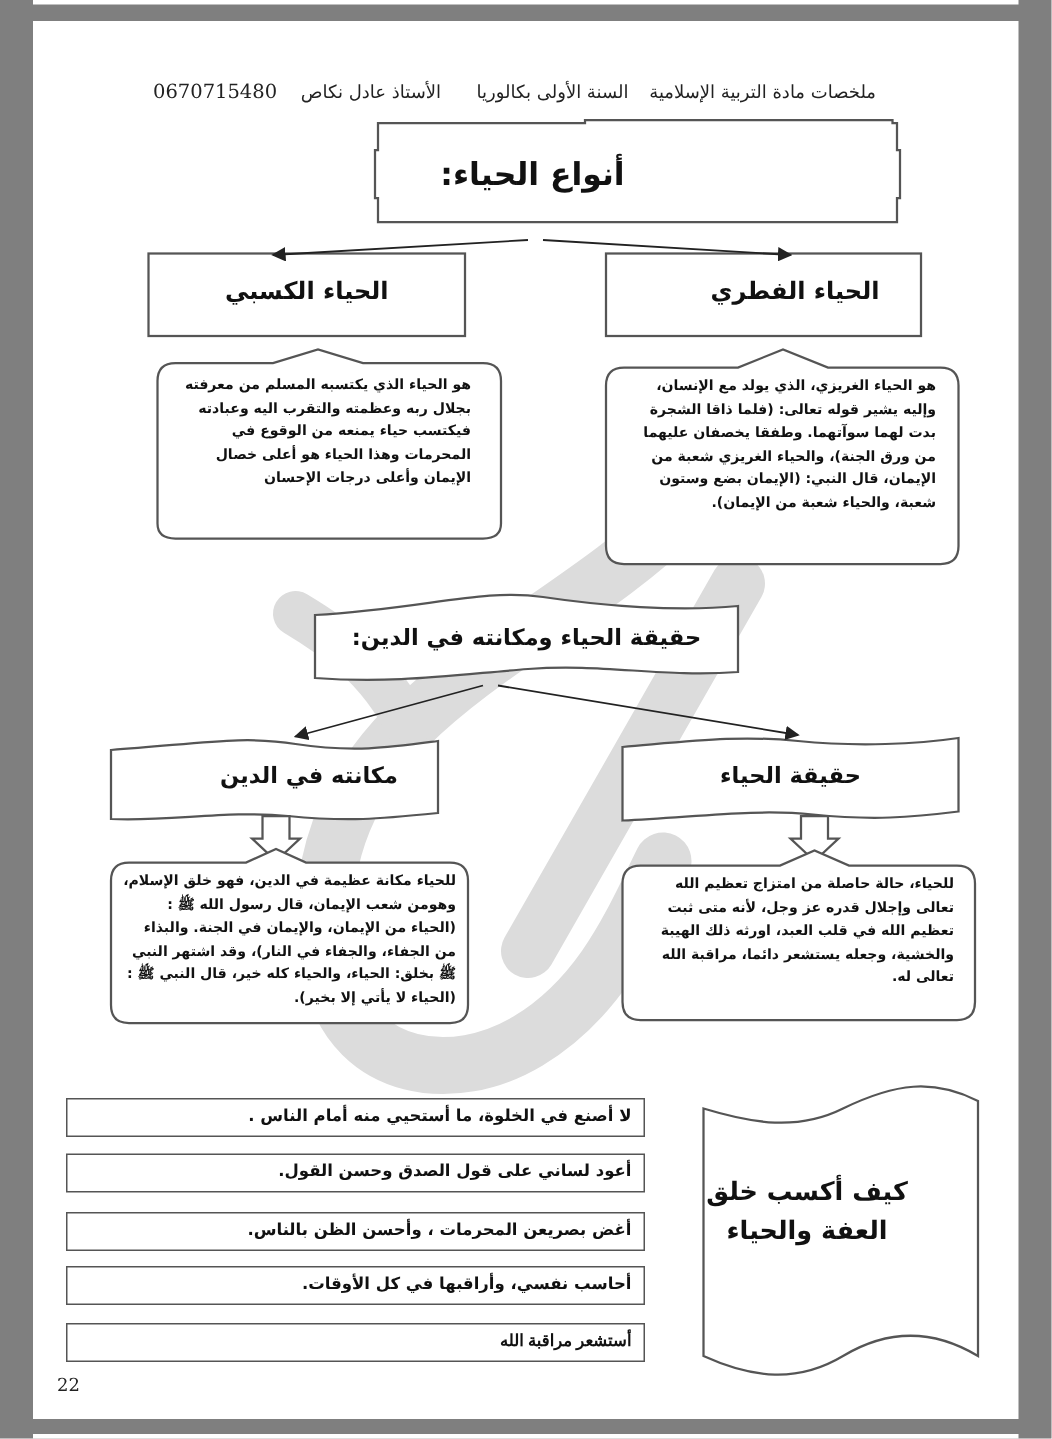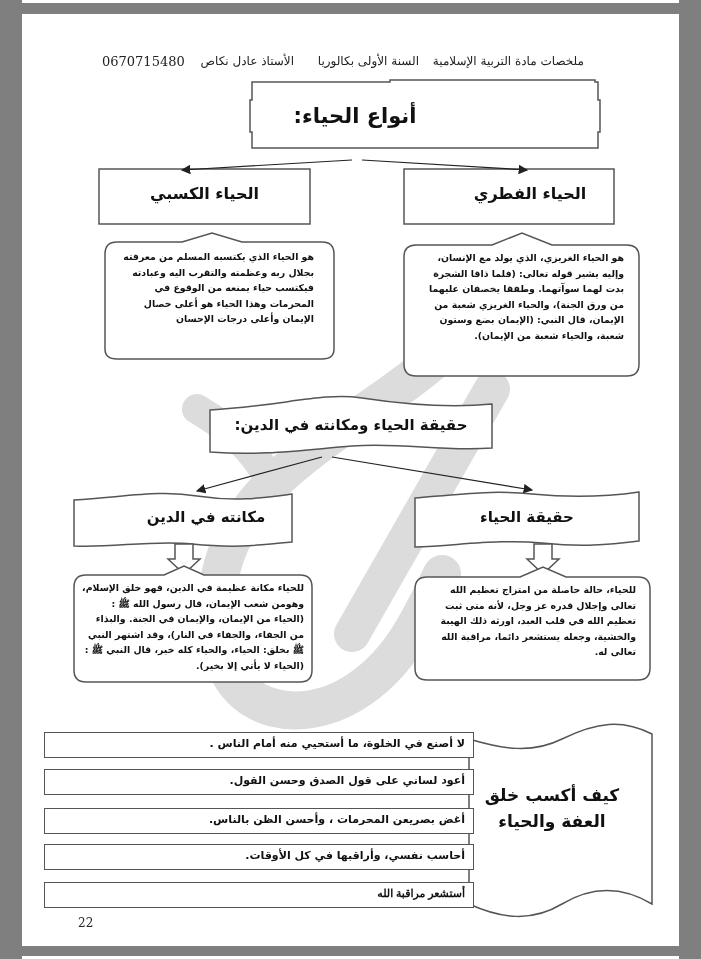--- a/index.html
+++ b/index.html
@@ -8,25 +8,25 @@
   .page-prev { position:absolute; left:22px; top:0; width:657px; height:3px; background:#fff; }
   .page { position:absolute; left:22px; top:14px; width:657px; height:932px; background:#fff; overflow:hidden; }
   .page-next { position:absolute; left:22px; top:956px; width:657px; height:3px; background:#fff; }
   .hdr { position:absolute; top:40px; font-size:12px; color:#222; white-space:nowrap;
          font-family:"DejaVu Serif", serif; direction:rtl; }
   .hdr.num { direction:ltr; font-size:13px; }
   svg.lines { position:absolute; left:0; top:0; }
   .lbl { position:absolute; direction:rtl; text-align:center; font-weight:bold; color:#111; white-space:nowrap; }
   .body-txt { position:absolute; direction:rtl; text-align:right; font-weight:bold; color:#111;
               font-size:9.4px; line-height:15.5px; }
-  .row-box { position:absolute; left:22px; width:430px; height:26px; border:1.5px solid #555;
+  .row-box { position:absolute; left:22px; width:386px; height:26px; border:1.5px solid #555;
              background:#fff; box-sizing:border-box; }
   .row-box span { position:absolute; right:8px; top:4px; direction:rtl; font-weight:bold; font-size:11px; color:#111; white-space:nowrap; }
   .watermark { position:absolute; left:0; top:0; pointer-events:none; }
-  .pgnum { position:absolute; left:16px; top:902px; font-size:12px; font-family:"DejaVu Serif", serif; color:#222;margin-left:40px; }
+  .pgnum { position:absolute; left:16px; top:902px; font-size:12px; font-family:"DejaVu Serif", serif; color:#222; }
 </style>
 </head>
 <body>
 
 <div class="page-prev"></div>
 
 <div class="page">
 
   <svg class="watermark" width="657" height="932">
     <path d="M430,330 C380,380 300,420 250,470 C200,520 185,580 200,640 C215,700 280,710 330,680 C380,650 400,600 420,560" fill="none" stroke="#dcdcdc" stroke-width="38" stroke-linecap="round"></path>
@@ -81,21 +81,21 @@
   <div class="lbl" style="left:382px; top:170px; width:252px; font-size:16px;">الحياء الفطري</div>
   <div class="body-txt" style="left:92px; top:235px; width:200px;">هو الحياء الذي يكتسبه المسلم من معرفته بجلال ربه وعظمته والتقرب اليه وعبادته فيكتسب حياء يمنعه من الوقوع في المحرمات وهذا الحياء هو أعلى خصال الإيمان وأعلى درجات الإحسان</div>
   <div class="body-txt" style="left:392px; top:236px; width:210px;">هو الحياء الغريزي، الذي يولد مع الإنسان، وإليه يشير قوله تعالى: (فلما ذاقا الشجرة بدت لهما سوآتهما. وطفقا يخصفان عليهما من ورق الجنة)، والحياء الغريزي شعبة من الإيمان، قال النبي: (الإيمان بضع وستون شعبة، والحياء شعبة من الإيمان).</div>
 
   <div class="lbl" style="left:188px; top:402px; width:282px; font-size:15px;">حقيقة الحياء ومكانته في الدين:</div>
   <div class="lbl" style="left:52px; top:494px; width:264px; font-size:15px;">مكانته في الدين</div>
   <div class="lbl" style="left:393px; top:494px; width:224px; font-size:15px;">حقيقة الحياء</div>
   <div class="body-txt" style="left:60px; top:566px; width:222px;">للحياء مكانة عظيمة في الدين، فهو خلق الإسلام، وهومن شعب الإيمان، قال رسول الله ﷺ : (الحياء من الإيمان، والإيمان في الجنة. والبذاء من الجفاء، والجفاء في النار)، وقد اشتهر النبي ﷺ بخلق: الحياء، والحياء كله خير، قال النبي ﷺ : (الحياء لا يأتي إلا بخير).</div>
   <div class="body-txt" style="left:402px; top:568px; width:212px;">للحياء، حالة حاصلة من امتزاج تعظيم الله تعالى وإجلال قدره عز وجل، لأنه متى ثبت تعظيم الله في قلب العبد، اورثه ذلك الهيبة والخشية، وجعله يستشعر دائما، مراقبة الله تعالى له.</div>
 
-  <div class="lbl" style="left:445px; top:768px; width:170px; font-size:17px; white-space:normal; line-height:26px;">كيف أكسب خلق العفة والحياء</div>
+  <div class="lbl" style="left:431px; top:768px; width:170px; font-size:17px; white-space:normal; line-height:26px;">كيف أكسب خلق العفة والحياء</div>
   <div class="row-box" style="top:718px;">
       <span>لا أصنع في الخلوة، ما أستحيي منه أمام الناس .</span>
     </div>
   <div class="row-box" style="top:755px;">
       <span>أعود لساني على قول  الصدق وحسن القول.</span>
     </div>
   <div class="row-box" style="top:794px;">
       <span>أغض بصريعن المحرمات ، وأحسن الظن بالناس.</span>
     </div>
   <div class="row-box" style="top:830px;">

